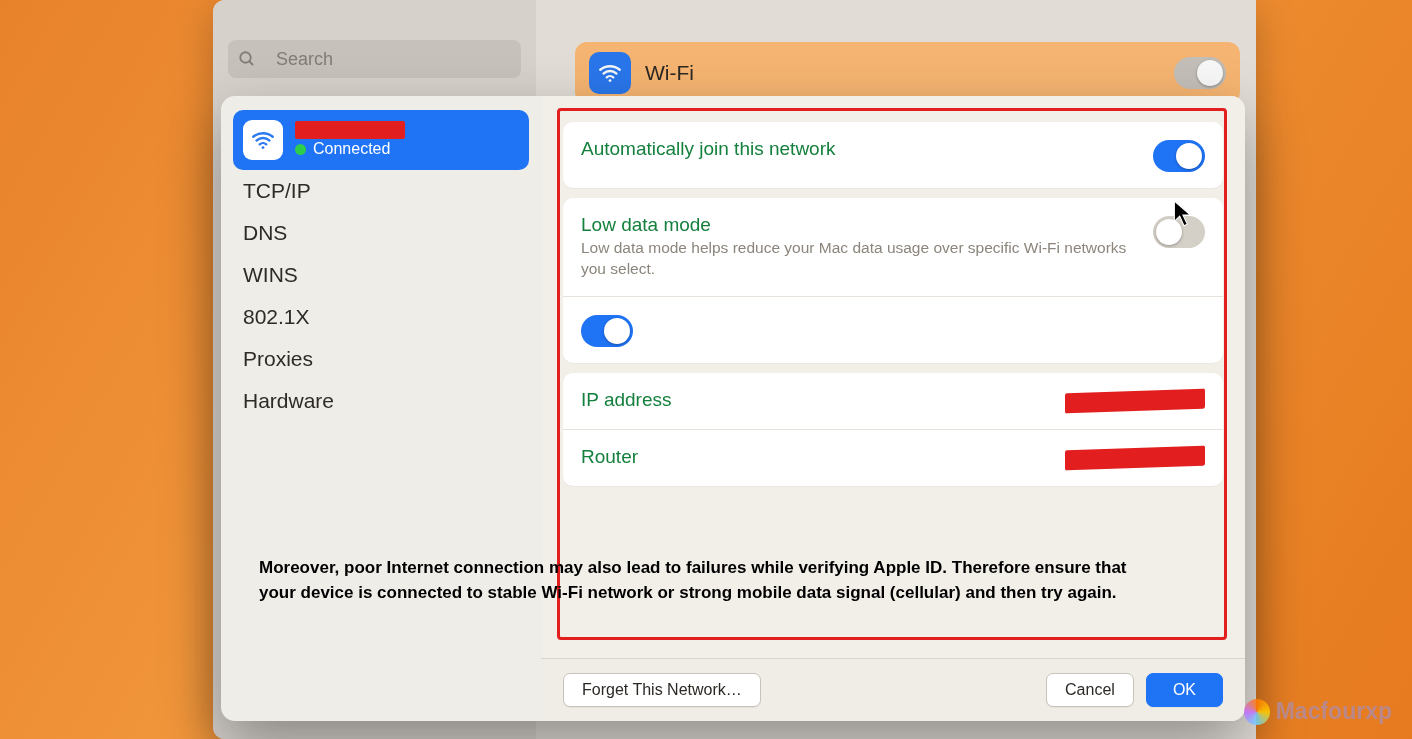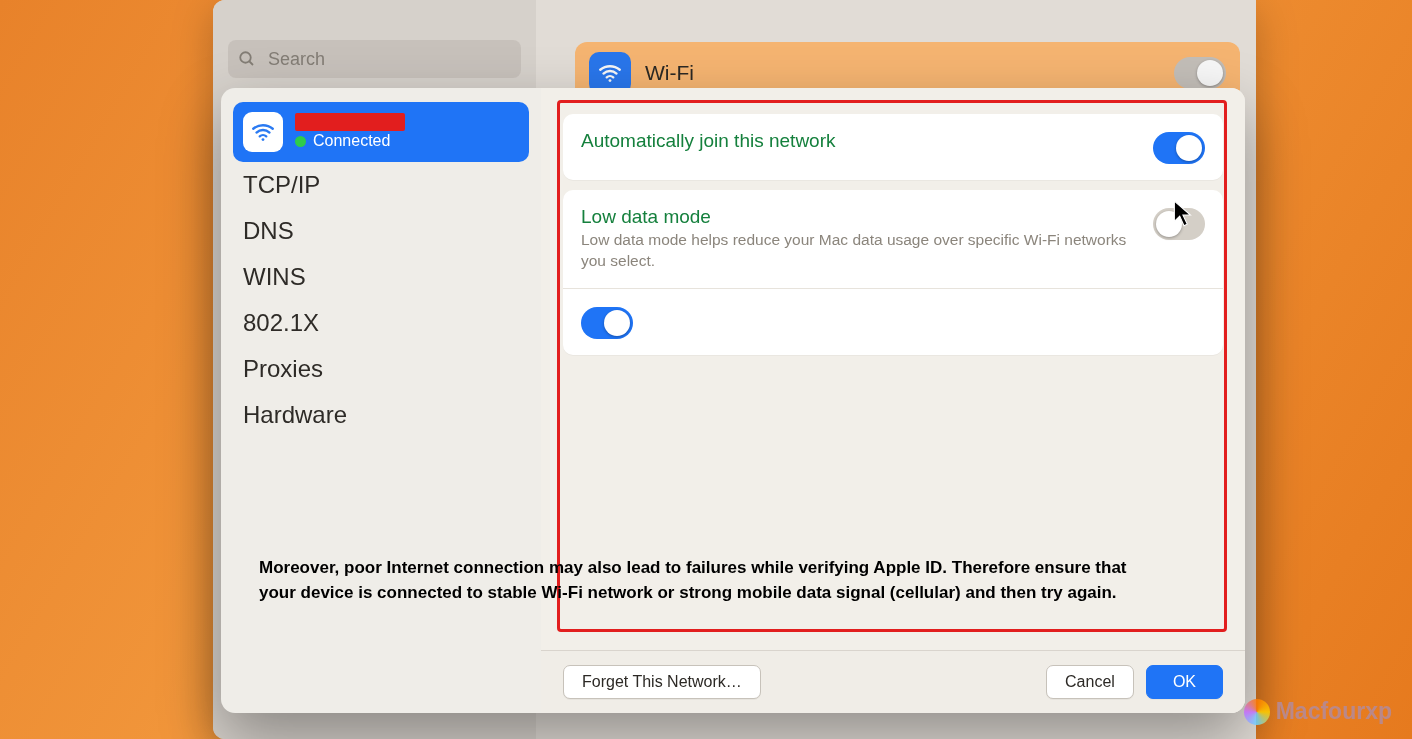--- a/index.html
+++ b/index.html
@@ -25,21 +25,21 @@
   .tl.r{background:#ff5f57}.tl.y{background:#febc2e}.tl.g{background:#28c840}
 
   .sidebar-bg {
     position:absolute; left:0; top:0; width:323px; height:100%;
     background:#ddd7d1;
     border-radius:12px 0 0 12px;
   }
   .search-bg {
     position:absolute; left:15px; top:40px; width:293px; height:38px;
     background:#cdc7c1; border-radius:8px;
-    display:flex; align-items:center; padding:0 10px; gap:12px;
+    display:flex; align-items:center; padding:0 10px; gap:20px;
     color:#878179; font-size:18px;
   }
   .main-bg {
     position:absolute; left:323px; top:0; right:0; height:100%;
     background:#e8e3dd;
   }
   .wifi-row-bg {
     position:absolute; left:362px; top:42px; width:665px; height:62px;
     background:#fdba74; border-radius:12px;
     display:flex; align-items:center; padding:0 14px; gap:14px;
@@ -54,21 +54,21 @@
   }
   .toggle-off::after{content:"";position:absolute;right:3px;top:3px;width:26px;height:26px;border-radius:50%;background:#fff;box-shadow:0 1px 3px rgba(0,0,0,.3);}
 
   
   .dock-sliver { position:absolute; left:215px; top:185px; width:28px; display:flex; flex-direction:column; gap:16px;}
   .dock-sliver div{width:28px;height:30px;border-radius:7px;background:linear-gradient(#6ea5ff,#3a6de0);opacity:.55}
 
   
   .modal {
     position:absolute;
-    left:221px; top:88px;
+    left:221px; top:96px;
     width:1024px; height:625px;
     background:#efede8;
     border-radius:14px;
     box-shadow: 0 25px 60px rgba(0,0,0,.35);
     display:flex;
   }
   .modal-sidebar {
     width:320px; height:100%;
     padding:14px 12px;
   }
@@ -83,21 +83,21 @@
   }
   .net-item .wifi-square{
     width:40px;height:40px;border-radius:9px;background:#2a7af2;
     display:flex;align-items:center;justify-content:center;flex-shrink:0;
   }
   .net-item.selected .wifi-square{background:#fff}
   .net-name-block { display:flex; flex-direction:column; line-height:1.2;}
   .redact-name{width:110px;height:18px;background:#e21e1e;border-radius:2px;}
   .connected-line{display:flex;align-items:center;gap:7px;font-size:16px;}
   .dot-green{width:11px;height:11px;border-radius:50%;background:#2ecc4b;}
-  .plain-item{padding:9px 10px;font-size:24px;color:#2e2b27;border-radius:8px;cursor:pointer;}
+  .plain-item{padding:9px 10px;font-size:21px;color:#2e2b27;border-radius:8px;cursor:pointer;}
 
   .modal-main {
     flex:1; height:100%; background:#f2efe9;
     border-radius:0 14px 14px 0; position:relative;
     padding:16px 22px 70px 22px;
   }
 
   .red-box {
     position:absolute; left:16px; top:12px; right:18px; height:532px;
     border:3px solid #e21e1e; border-radius:4px; pointer-events:none;
@@ -258,20 +258,34 @@
           <div class="title">Low data mode</div>
           <div class="desc">Low data mode helps reduce your Mac data usage over specific Wi-Fi networks you select.</div>
         </div>
         <div class="toggle off"></div>
       </div>
       <div class="row">
         <div class="toggle on"></div>
       </div>
     </div>
 
+    <div class="card">
+      <div class="row" style="align-items:center">
+        <div class="texts">
+            <div class="title">IP address</div>
+          </div>
+        <div class="redact-val"></div>
+      </div>
+      <div class="row" style="align-items:center">
+        <div class="texts">
+            <div class="title">Router</div>
+          </div>
+        <div class="redact-val"></div>
+      </div>
+    </div>
 
     <div class="footer">
       <button class="btn">Forget This Network…</button>
       <div style="flex:1"></div>
       <button class="btn">Cancel</button>
       <button class="btn primary">OK</button>
     </div>
   </div>
 </div>
 

